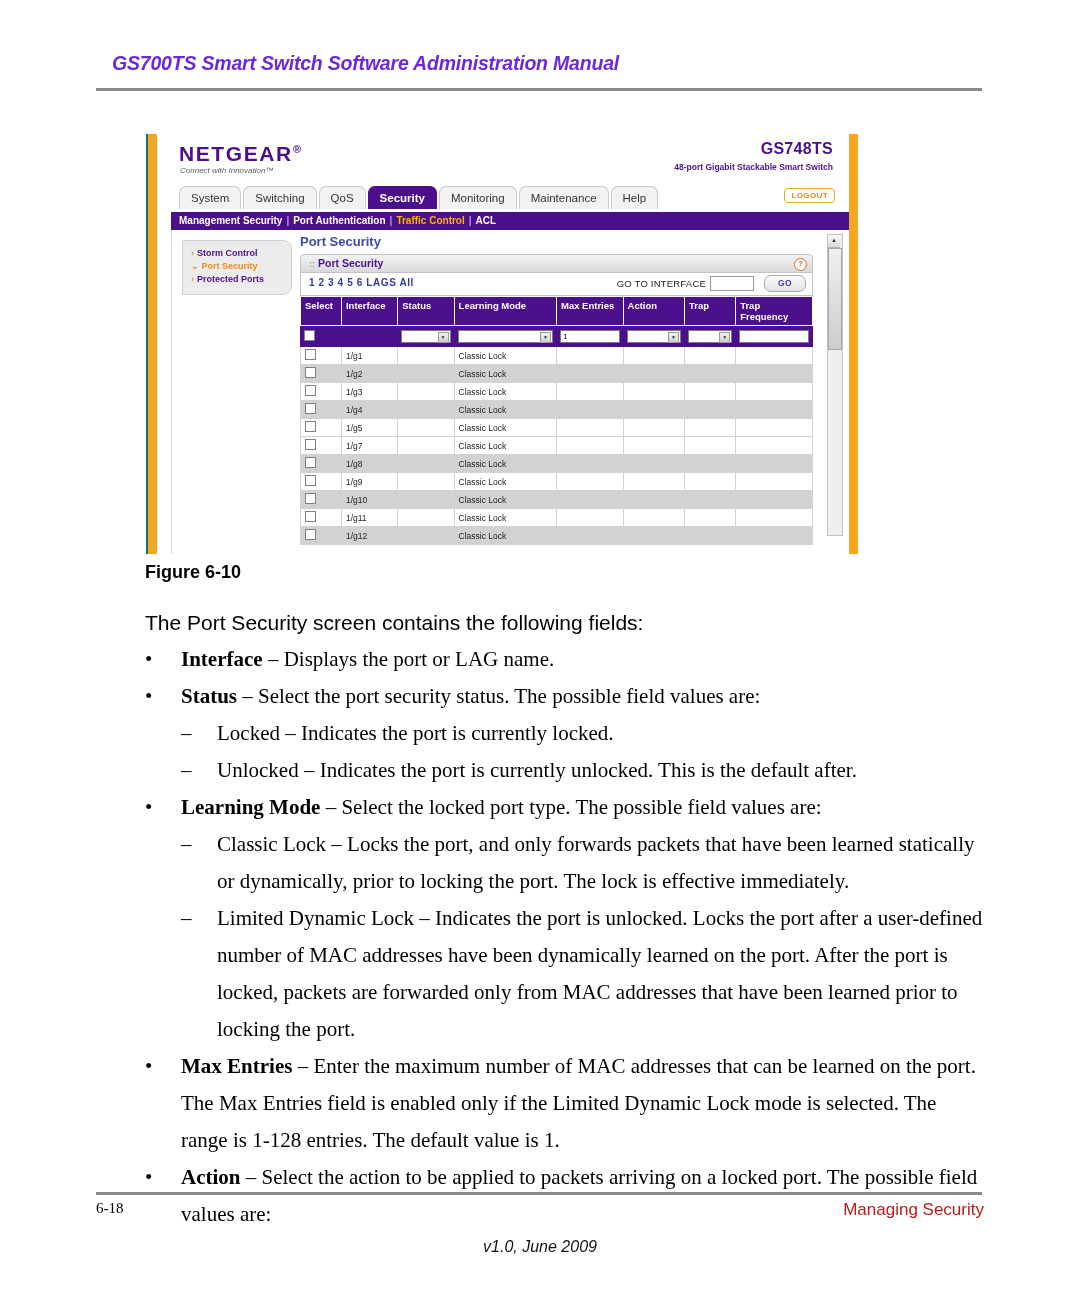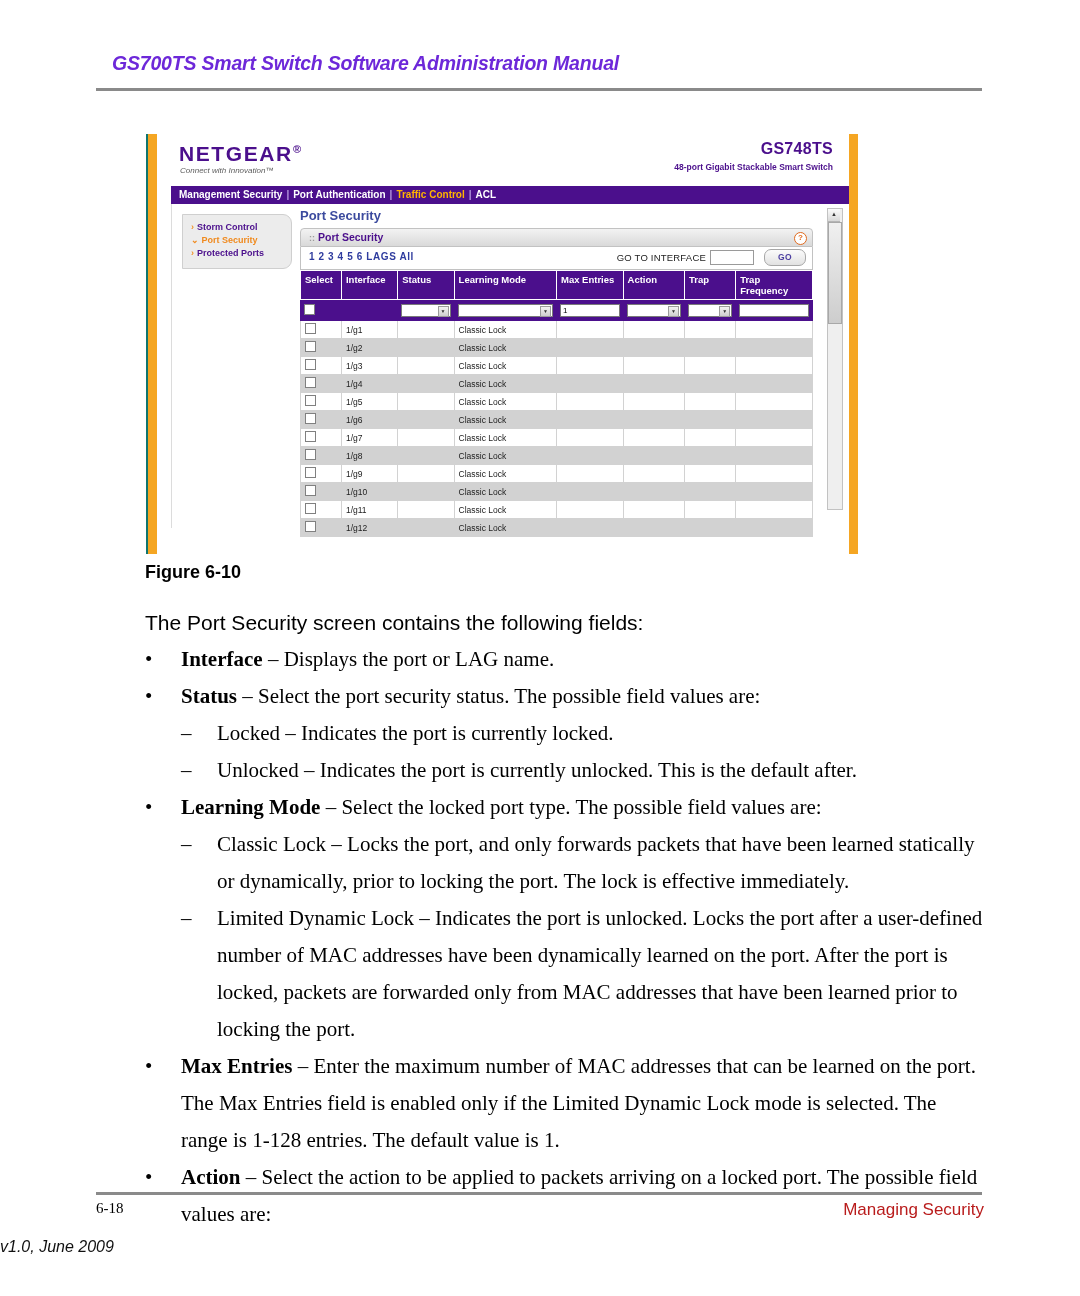--- a/index.html
+++ b/index.html
@@ -243,21 +243,21 @@
   }
   .foot-left {
     position:absolute; left:96px; top:1200px;
     font-family:Liberation Serif, serif; font-size:15px; color:#000000;
   }
   .foot-right {
     position:absolute; right:96px; top:1200px;
     font-family:"Liberation Sans", sans-serif; font-size:17px; color:#b91c1c;
   }
   .foot-center {
-    position:absolute; left:0; right:0; top:1238px; 
+    position:absolute; left:0; right:0; top:1238px; text-align:center;
     font-family:"Liberation Sans", sans-serif; font-style:italic; font-size:16px; color:#111;
   }
 </style>
 </head>
 <body>
 
 <div class="page">
 
   <div class="runhead">GS700TS Smart Switch Software Administration Manual</div>
   <div class="runhead-rule"></div>
@@ -270,20 +270,24 @@
 
       <div class="nb-head">
         <div class="netgear-logo">
           <span>NETGEAR</span><span class="tm">®</span>
         </div>
         <div class="netgear-tag">Connect with Innovation™</div>
         <div class="model">GS748TS</div>
         <div class="model-sub">48-port Gigabit Stackable Smart Switch</div>
       </div>
 
+      <div class="tabs">
+        <span class="tab">System</span><span class="tab">Switching</span><span class="tab">QoS</span><span class="tab active">Security</span><span class="tab">Monitoring</span><span class="tab">Maintenance</span><span class="tab">Help</span>
+        <span class="logout-btn">LOGOUT</span>
+      </div>
 
       <div class="submenu">
         <span class="sm">Management Security</span><span class="sep">|</span><span class="sm">Port Authentication</span><span class="sep">|</span><span class="sm active">Traffic Control</span><span class="sep">|</span><span class="sm">ACL</span>
       </div>
 
       <div class="content">
 
         <div class="sidebar">
           <div class="side-item"><span class="arw">›</span><span>Storm Control</span></div>
           <div class="side-item active"><span class="arw">⌄</span><span>Port Security</span></div>
@@ -403,30 +407,20 @@
               <tr>
                   <td><span class="mini-cb"></span></td>
                   <td>1/g5</td>
                   <td></td>
                   <td>Classic Lock</td>
                   <td></td>
                   <td></td>
                   <td></td>
                   <td></td>
                 </tr>
-              <tr class="alt">
-                  <td><span class="mini-cb"></span></td>
-                  <td>1/g6</td>
-                  <td></td>
-                  <td>Classic Lock</td>
-                  <td></td>
-                  <td></td>
-                  <td></td>
-                  <td></td>
-                </tr>
               <tr>
                   <td><span class="mini-cb"></span></td>
                   <td>1/g7</td>
                   <td></td>
                   <td>Classic Lock</td>
                   <td></td>
                   <td></td>
                   <td></td>
                   <td></td>
                 </tr>

